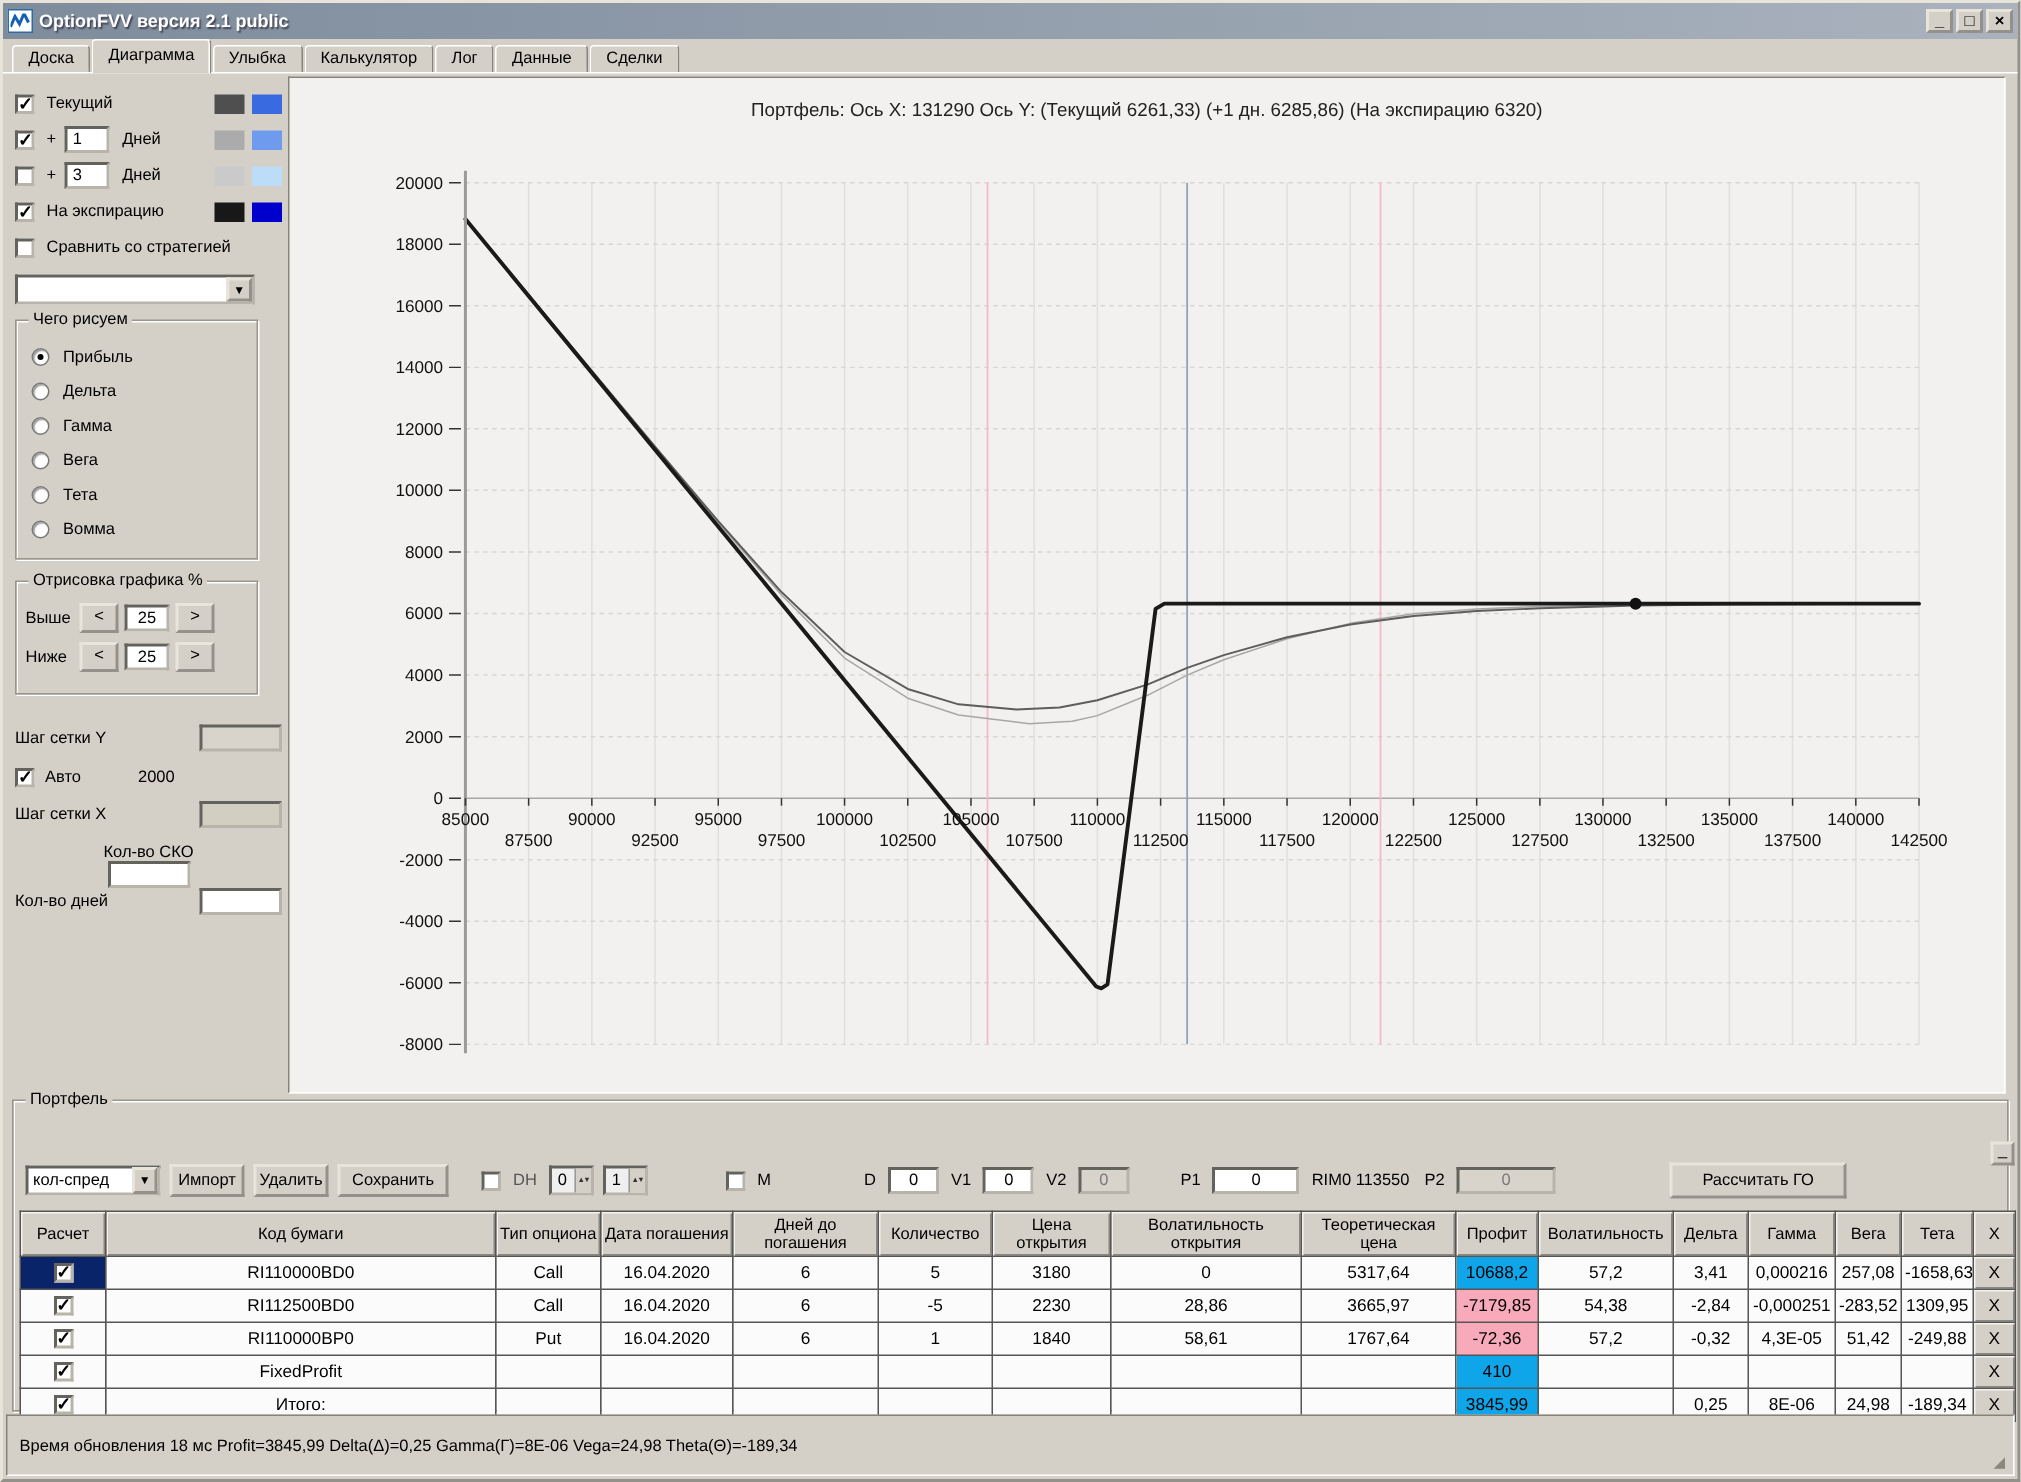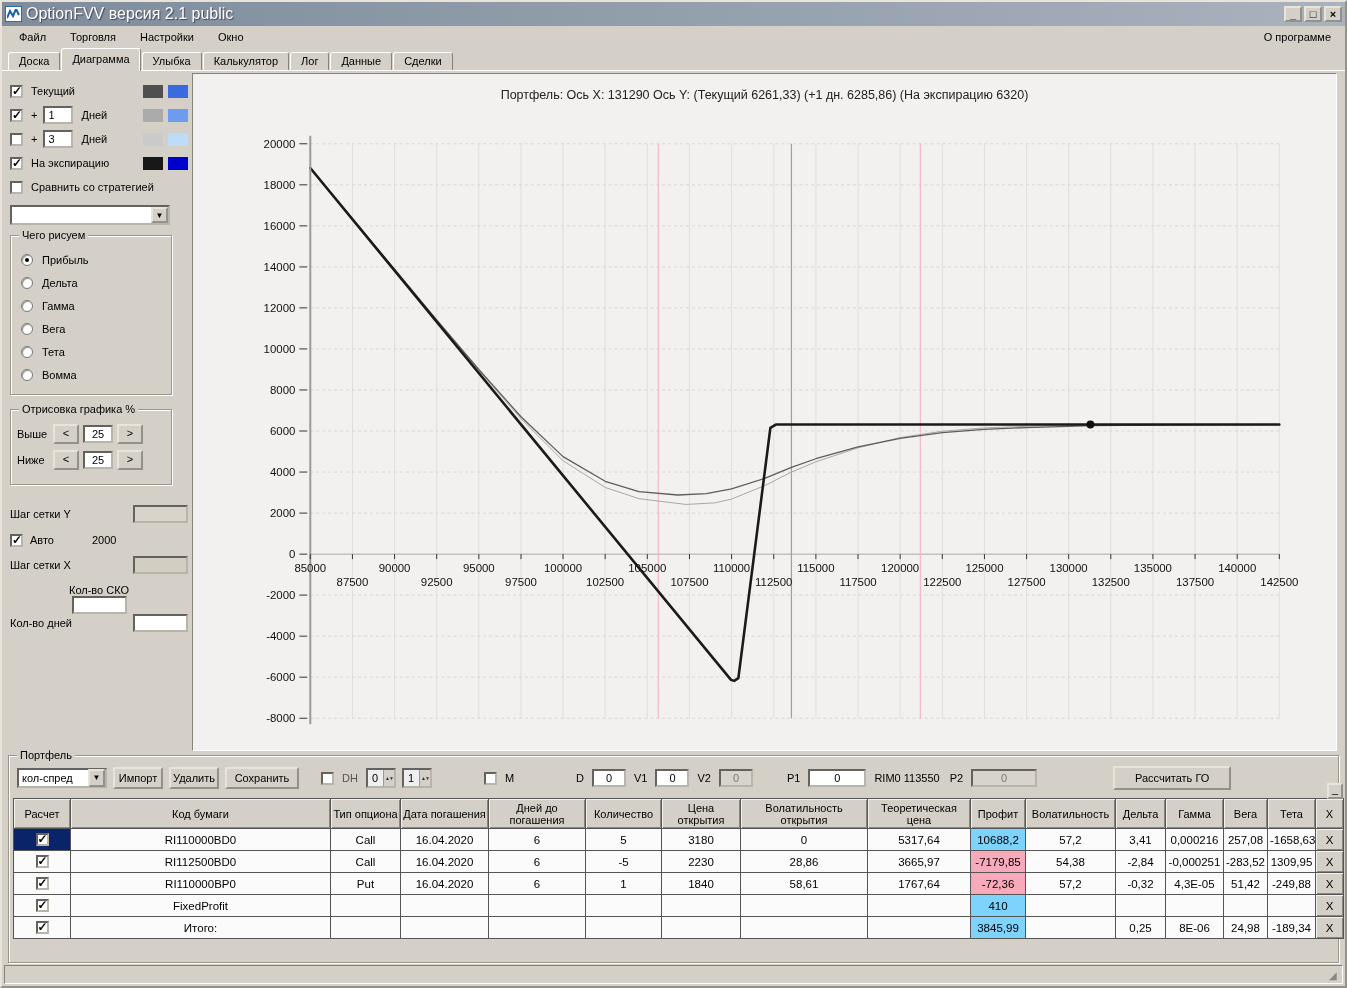--- a/index.html
+++ b/index.html
@@ -16,21 +16,21 @@
   .cb .tick { position:absolute; left:0px; top:-3px; font-size:12px; font-weight:bold; color:#000; }
   .radio { display:inline-block; width:12px; height:12px; border-radius:50%; background:#fff; border:1px solid #777; box-shadow:inset 1px 1px 1px #999; position:relative; flex:none; }
   .radio.on::after { content:""; position:absolute; left:3px; top:3px; width:4px; height:4px; border-radius:50%; background:#000; }
   .groupbox { border:1px solid #9a968c; box-shadow:1px 1px 0 #fff, inset 1px 1px 0 #fff; position:relative; }
   .groupbox > .gtitle { position:absolute; top:-7px; left:8px; background:#d4d0c8; padding:0 3px; }
   .swatch { display:inline-block; width:20px; height:13px; }
 
   
   .titlebar { height:24px; background:linear-gradient(90deg,#7e8c9c,#a9b2bd); display:flex; align-items:center; padding:0 3px; flex:none; }
   .app-icon { width:17px; height:16px; background:#fff; border:1px solid #2a6ea8; margin-right:4px; display:flex; align-items:center; justify-content:center; }
-  .title-text { color:#fff; font-weight:normal; font-size:16px; flex:1; text-shadow:1px 1px 1px #445; }
+  .title-text { color:#fff; font-weight:bold; font-size:12px; flex:1; text-shadow:1px 1px 1px #445; }
   .winbtn { width:18px; height:16px; margin-left:2px; line-height:12px; font-weight:bold; font-size:11px; }
 
   
   .menubar { height:22px; display:flex; align-items:center; padding:0 8px; flex:none; }
   .menu-item { padding:2px 9px; margin-right:6px; }
   .menu-right { margin-left:auto; padding:2px 6px; }
   .tabstrip { height:23px; display:flex; align-items:flex-end; padding:0 6px; flex:none; position:relative; }
   .tabstrip::after { content:""; position:absolute; left:0; right:0; bottom:0; height:1px; background:#fff; }
   .tab { height:19px; padding:2px 10px 0; background:#d4d0c8; border:1px solid #868378; border-bottom:none; border-top-color:#fff; border-left-color:#fff; border-top-left-radius:3px; border-top-right-radius:3px; margin-right:1px; }
   .tab.active { height:23px; padding-top:4px; position:relative; z-index:2; box-shadow:-1px 0 0 #fff inset; }
@@ -59,35 +59,35 @@
   .auto-row .lab { margin-left:7px; }
   .auto-row .val { margin-left:38px; }
 
   .chartpanel { flex:1; background:#f2f1ef; border:1px solid; border-color:#868378 #fff #fff #868378; position:relative; }
   .chart-title { height:42px; display:flex; align-items:center; justify-content:center; font-size:12.5px; color:#222; }
   #chart-svg { display:block; width:100%; height:633px; font-family:"Liberation Sans",sans-serif; }
 
   
   .portfolio-wrap { flex:none; height:212px; padding:4px 6px 0 6px; position:relative; }
   .portfolio { height:100%; padding:8px 4px 0 4px; }
-  .ptoolbar { display:flex; align-items:center; height:28px; gap:6px; padding-left:4px; }
+  .ptoolbar { display:flex; align-items:center; height:28px; gap:6px; padding-left:4px;margin-top:31px; }
   .ptoolbar .combo2 { width:90px; height:20px; background:#fff; border:2px inset #b8b4aa; display:flex; align-items:center; padding-left:3px; }
   .ptoolbar .tbtn { width:50px; height:22px; padding-top:3px; }
   .ptoolbar .gap { width:10px; }
   .spinbox { width:30px; height:20px; background:#efefef; border:2px inset #b8b4aa; display:flex; align-items:center; padding-left:4px; position:relative; }
   .spinbox::after { content:"▲▼"; position:absolute; right:0px; top:0px; font-size:5px; line-height:7px; width:10px; letter-spacing:-1px; color:#333; background:#d4d0c8; border-left:1px solid #999; height:100%; display:flex; flex-direction:column; align-items:center; justify-content:center; }
   .lbl { padding:0 2px; }
   .mini { width:34px; text-align:center; }
   .calc-btn { width:118px; height:24px; padding-top:4px; margin-left:70px; }
   .collapse-btn { position:absolute; right:2px; top:32px; width:16px; height:16px; line-height:8px; }
 
   table.ptable { border-collapse:collapse; table-layout:fixed; margin-top:6px; width:1330px; }
   .ptable th { background:#d4d0c8; border:1px solid #555; font-weight:normal; font-size:11px; height:30px; padding:0 2px; box-shadow:inset 1px 1px 0 #f4f2ee, inset -1px -1px 0 #8a877e; }
   .ptable td { background:#fbfbfb; border:1px solid #555; text-align:center; height:22px; font-size:11.5px; padding:0 2px; overflow:hidden; white-space:nowrap; }
-  .ptable td.pos { background:#7dd3fc; }
+  .ptable td.pos { background:#0ea5e9; }
   .ptable td.neg { background:#f8a9ba; }
   .ptable td.chk-cell.sel { background:#0a246a; }
   .ptable td.xcell { background:#d4d0c8; box-shadow:inset 1px 1px 0 #f4f2ee, inset -1px -1px 0 #8a877e; cursor:default; }
 
   
   .statusbar { flex:1; margin:2px 2px 2px 2px; border:1px solid; border-color:#868378 #fff #fff #868378; display:flex; align-items:center; padding-left:8px; position:relative; background:#d4d0c8; }
   .grip { position:absolute; right:1px; bottom:1px; width:12px; height:12px; color:#8a877e; font-size:10px; line-height:12px; }
 </style>
 </head>
 <body>
@@ -99,27 +99,20 @@
       <svg width="13" height="11" viewBox="0 0 13 11">
           <polyline points="0,9 3,2 6,7 9,0 12,6" fill="none" stroke="#1560b0" stroke-width="2"></polyline>
         </svg>
     </span>
     <span class="title-text">OptionFVV версия 2.1 public</span>
     <span class="btn winbtn">_</span>
     <span class="btn winbtn">□</span>
     <span class="btn winbtn">×</span>
   </div>
 
-  <div class="menubar">
-    <span class="menu-item">Файл</span>
-    <span class="menu-item">Торговля</span>
-    <span class="menu-item">Настройки</span>
-    <span class="menu-item">Окно</span>
-    <span class="menu-right">О программе</span>
-  </div>
 
   <div class="tabstrip">
     <span class="tab">Доска</span>
     <span class="tab active">Диаграмма</span>
     <span class="tab">Улыбка</span>
     <span class="tab">Калькулятор</span>
     <span class="tab">Лог</span>
     <span class="tab">Данные</span>
     <span class="tab">Сделки</span>
   </div>
@@ -554,16 +547,17 @@
               <td class="">-189,34</td>
               <td class="xcell">X</td>
             </tr>
           </tbody>
         </table>
     </div>
     <span class="btn collapse-btn">_</span>
   </div>
 
   <div class="statusbar">
+    <span>Время обновления 18 мс  Profit=3845,99 Delta(Δ)=0,25 Gamma(Γ)=8E-06 Vega=24,98 Theta(Θ)=-189,34</span>
     <span class="grip">◢</span>
   </div>
 
 </div>
 
 </body></html>

